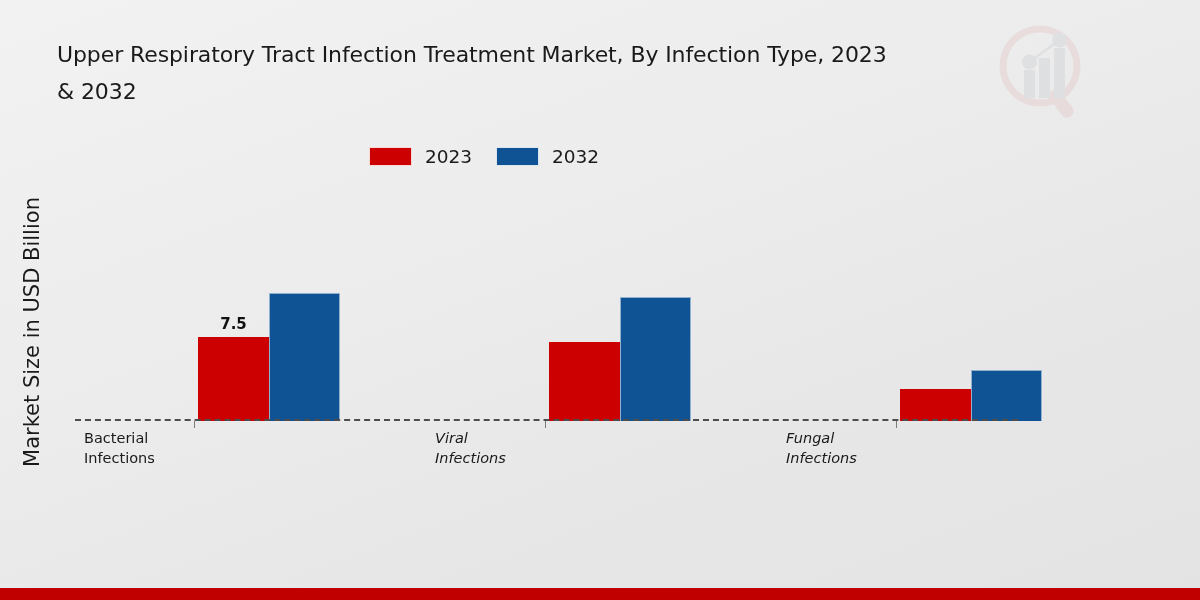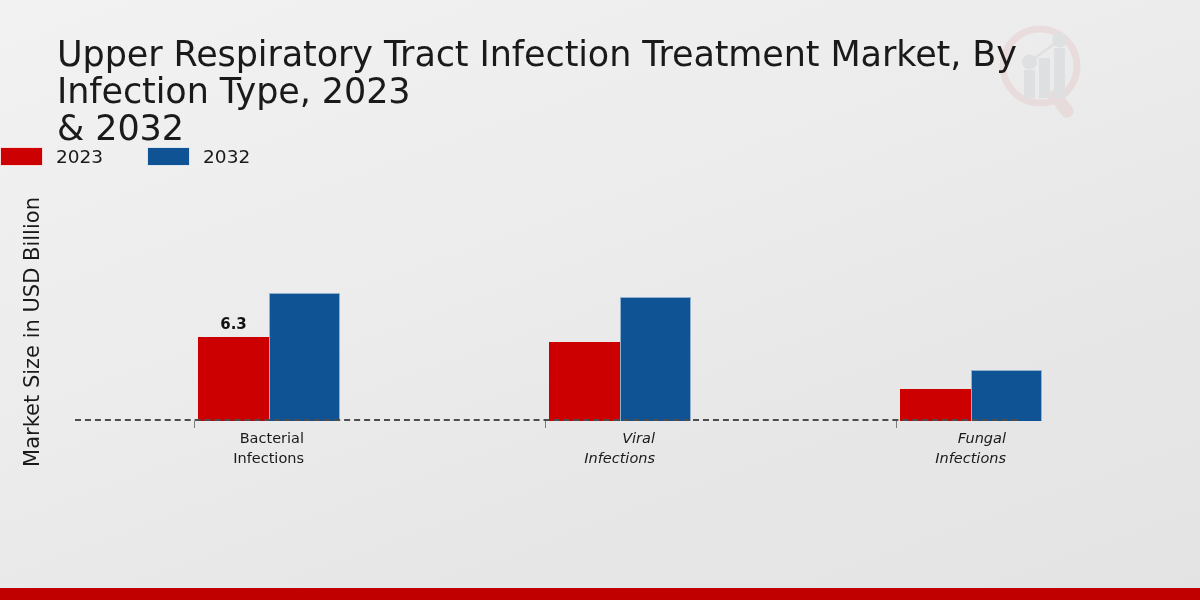--- a/index.html
+++ b/index.html
@@ -30,37 +30,38 @@
     opacity: 0.30;
     pointer-events: none;
   }
 
   
   #chart-title {
     position: absolute;
     left: 57px;
     top: 36px;
     width: 1120px;
-    font-size: 35px;
+    font-size: 22px;
     line-height: 37px;
     font-weight: 400;
     color: #1a1a1a;
     letter-spacing: -0.1px;
     white-space: pre-wrap;
   }
 
   
   #legend {
     position: absolute;
     left: 0;
     top: 146px;
     width: 968px;
     display: flex;
+    justify-content: center;
     align-items: center;
-    gap: 44px;
+    gap: 24px;
   }
   .legend-entry {
     display: flex;
     align-items: center;
     gap: 13px;
   }
   .legend-swatch {
     width: 41px;
     height: 17px;
     border: 1px solid rgba(255,255,255,0.85);
@@ -127,21 +128,21 @@
     position: absolute;
     top: 421px;
     width: 0;
     height: 7px;
     border-left: 1px solid #7a7a7a;
   }
   .cat-label {
     position: absolute;
     top: 428px;
     width: 220px;
-    text-align: right;
+    text-align: left;
     font-size: 14.5px;
     line-height: 20px;
     color: #1a1a1a;
     white-space: pre-line;
   }
 
   
   #bottom-bar {
     position: absolute;
     left: 0;
@@ -184,21 +185,21 @@
   </div>
 
   <div id="y-axis-title">Market Size in USD Billion</div>
 
   <div id="plot-area">
 
     <div class="bar-group" style="left:123px;">
       <div class="bar series-2023" style="height:84px;"></div>
       <div class="bar series-2032" style="height:128px;"></div>
     </div>
-    <div class="bar-value" style="left:123px; top:135px;">6.3</div>
+    <div class="bar-value" style="left:123px; top:135px;">7.5</div>
 
     <div class="bar-group" style="left:474px;">
       <div class="bar series-2023" style="height:79px;"></div>
       <div class="bar series-2032" style="height:124px;"></div>
     </div>
 
     <div class="bar-group" style="left:825px;">
       <div class="bar series-2023" style="height:32px;"></div>
       <div class="bar series-2032" style="height:51px;"></div>
     </div>

